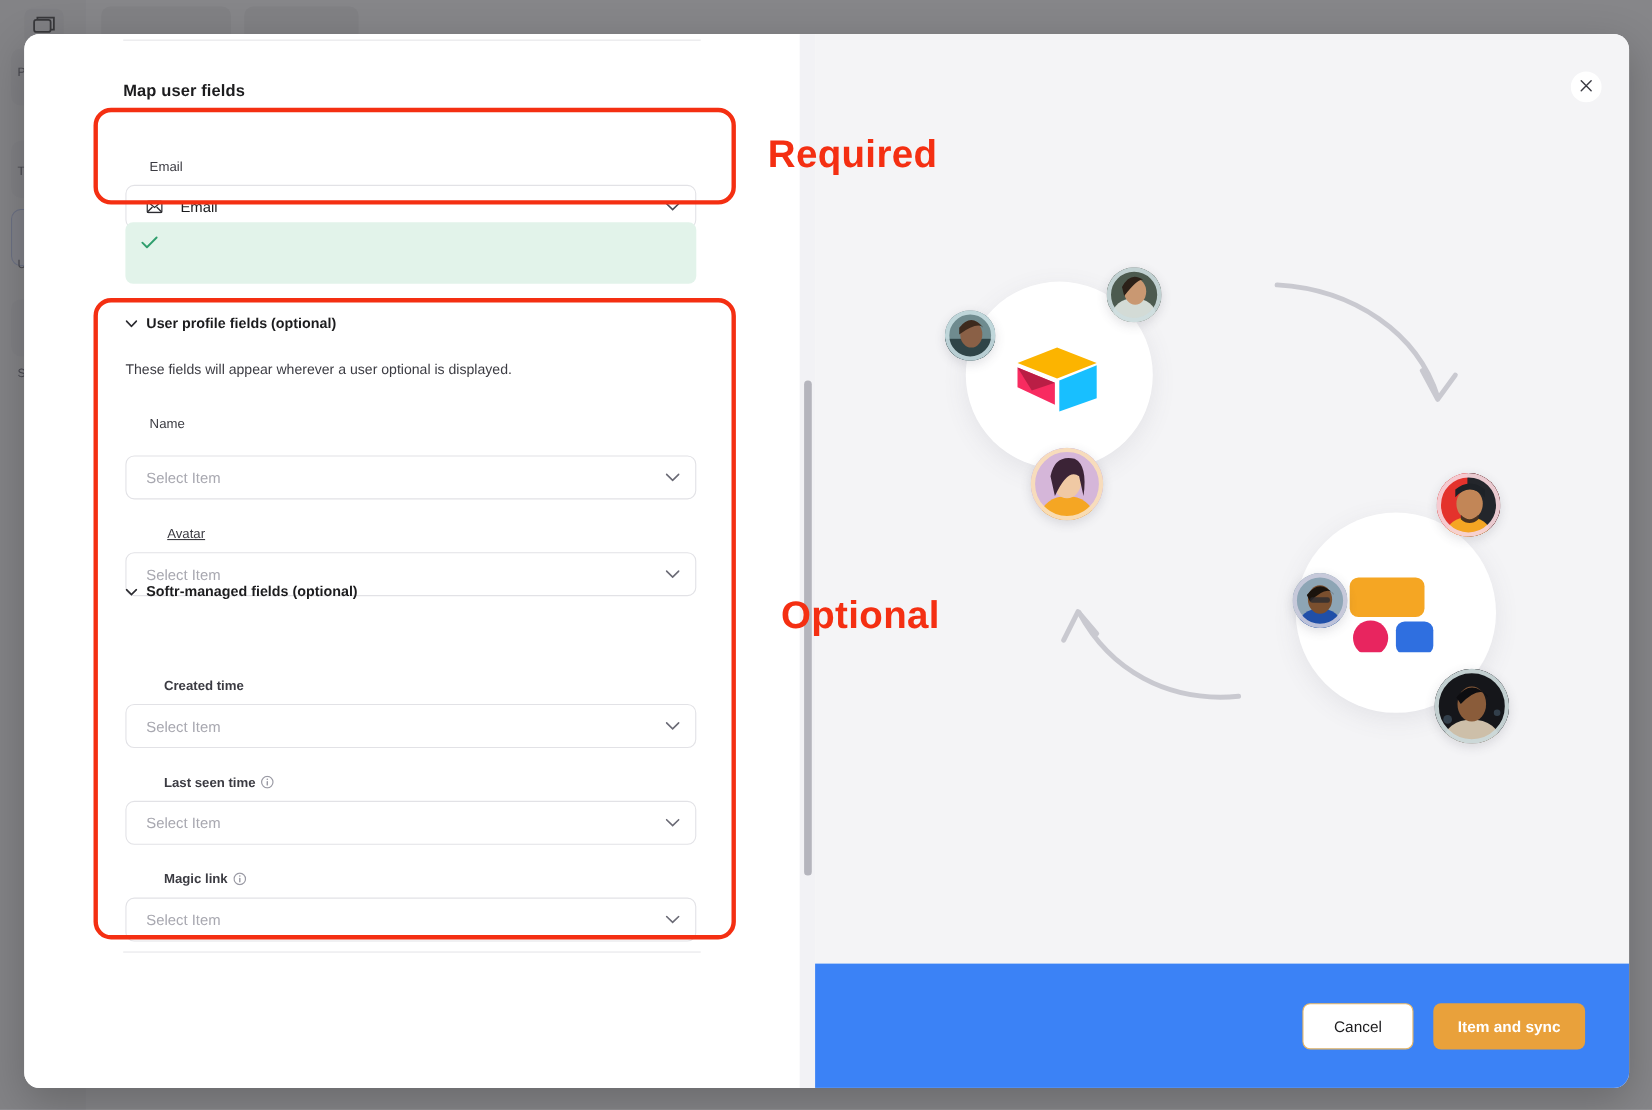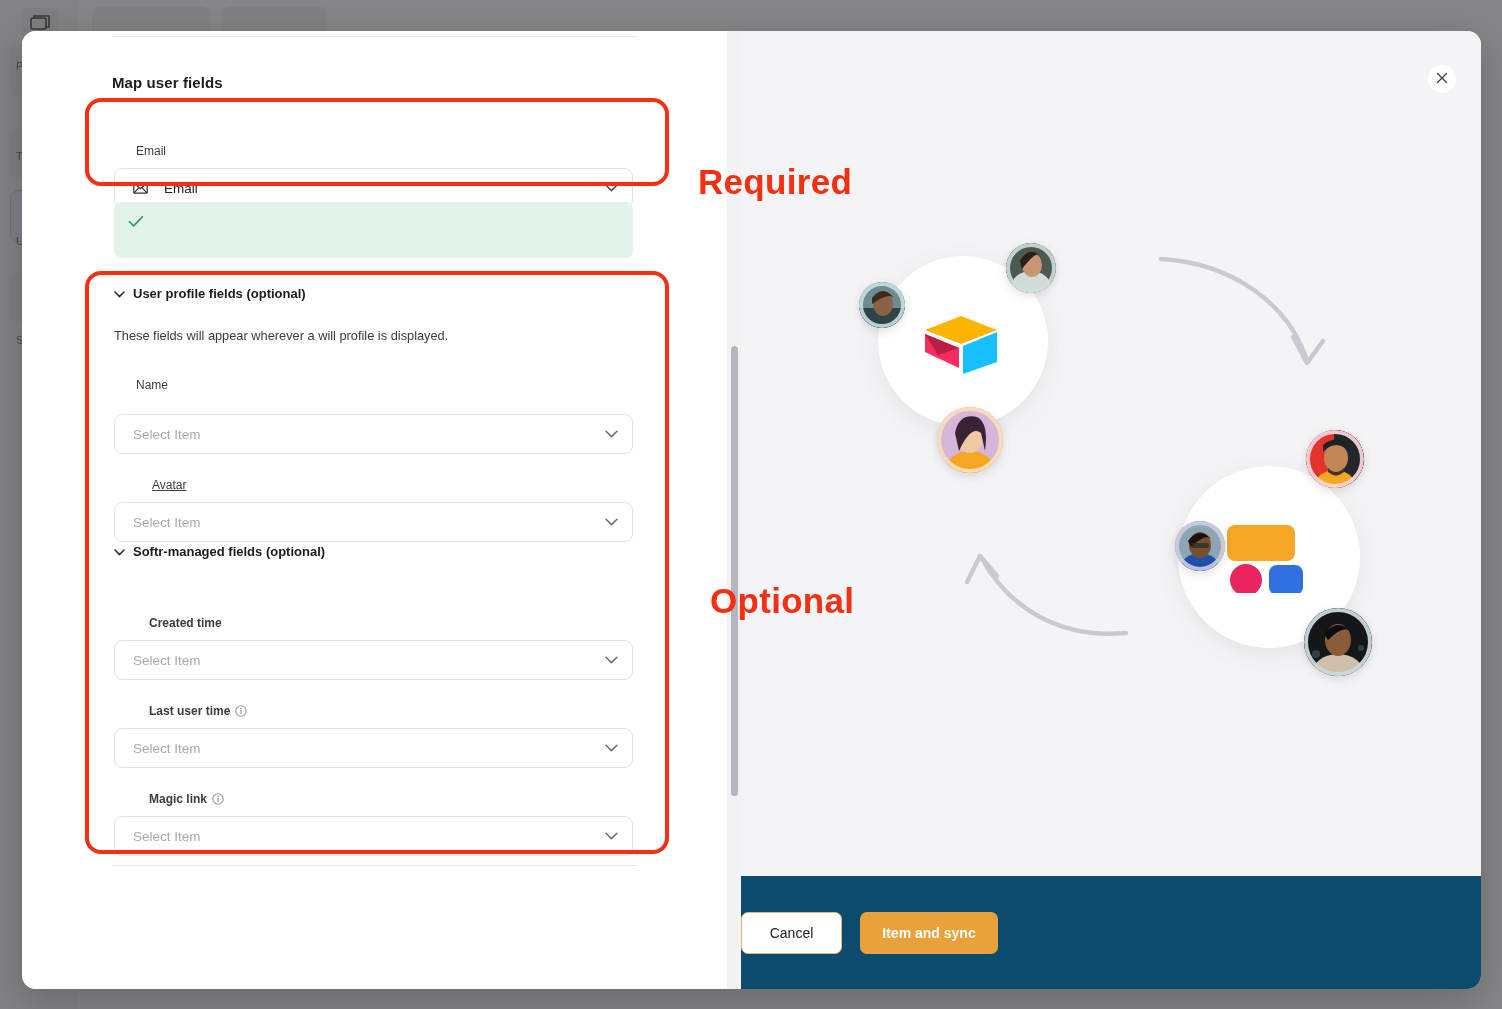--- a/index.html
+++ b/index.html
@@ -146,21 +146,21 @@
     line-height: 1.55; margin-left: 12px;
   }
   #notice .ntxt b { font-weight: bold; }
 
   .group-head {
     position: absolute; left: 92px;
     display: flex; align-items: center; gap: 8px;
     font-size: 13px; font-weight: bold; color: #1c1c1e;
   }
   #group-profile { top: 255px; text-align: center; }
-  #group-softr  { top: 513px; align-items: center; }
+  #group-softr  { top: 499px; align-items: center; }
 
   #profile-desc {
     position: absolute; left: 92px; top: 297px;
     font-size: 12.8px; color: #3b3b42;
   }
 
   .info-ico { display: inline-flex; vertical-align: -2px; margin-left: 5px; }
 
   
   #scrollbar-track {
@@ -211,32 +211,31 @@
     border-radius: 50%;
     border: 4px solid rgba(255,255,255,0.55);
   }
 
   
   .annot {
     position: absolute;
     font-size: 35px; font-weight: bold;
     color: #f42f12; letter-spacing: .3px;
     white-space: nowrap;
-    margin-top: 41px;
   }
   #annot-required { left: 698px; top: 121px; }
   #annot-optional { left: 710px; top: 540px; }
 
   
   #modal-footer {
     position: absolute; left: 719px; top: 845px;
     width: 740px; height: 113px;
-    background: #0c4a6e;
+    background: #3b82f6;
     display: flex; align-items: center;
-    justify-content: flex-start;
+    justify-content: flex-end;
     gap: 18px; padding-right: 40px;
   }
   #cancel-button {
     width: 101px; height: 42px;
     border: 1px solid #e8b765;
     border-radius: 7px;
     background: #ffffff;
     color: #1c1c1e;
     font-size: 14px;
     font-family: "Liberation Sans", sans-serif;
@@ -321,21 +320,21 @@
 
       <div class="group-head" id="group-profile">
         <span>
           <svg width="11" height="7" viewBox="0 0 11 7">
             <path d="M1 1 L5.5 5.6 L10 1" fill="none" stroke="#2b2b30" stroke-width="1.5" stroke-linecap="round"></path>
           </svg>
         </span>
         <span>User profile fields (optional)</span>
       </div>
 
-      <div id="profile-desc">These fields will appear wherever a will profile is displayed.</div>
+      <div id="profile-desc">These fields will appear wherever a user optional is displayed.</div>
 
       <div class="field-label" style="left:114px;top:347px;">Name</div>
       <div class="select-box placeholder" style="top:383px;">
         <span class="sel-text">Select Item</span>
         <span class="chev">
           <svg width="13" height="8" viewBox="0 0 13 8">
             <path d="M1 1.2 L6.5 6.6 L12 1.2" fill="none" stroke="#6a6a75" stroke-width="1.5" stroke-linecap="round"></path>
           </svg>
         </span>
       </div>
@@ -362,21 +361,21 @@
       <div class="field-label bold" style="left:114px;top:585px;">Created time</div>
       <div class="select-box placeholder" style="top:609px;">
         <span class="sel-text">Select Item</span>
         <span class="chev">
           <svg width="13" height="8" viewBox="0 0 13 8">
             <path d="M1 1.2 L6.5 6.6 L12 1.2" fill="none" stroke="#6a6a75" stroke-width="1.5" stroke-linecap="round"></path>
           </svg>
         </span>
       </div>
 
-      <div class="field-label bold" style="left:114px;top:673px;"><span>Last user time</span><span class="info-ico">
+      <div class="field-label bold" style="left:114px;top:673px;"><span>Last seen time</span><span class="info-ico">
           <svg width="12" height="12" viewBox="0 0 12 12">
             <circle cx="6" cy="6" r="5.2" fill="none" stroke="#9a9aa4" stroke-width="1.1"></circle>
             <circle cx="6" cy="3.4" r="0.75" fill="#9a9aa4"></circle>
             <rect x="5.35" y="5" width="1.3" height="4.2" rx="0.6" fill="#9a9aa4"></rect>
           </svg>
           </span></div>
       <div class="select-box placeholder" style="top:697px;">
         <span class="sel-text">Select Item</span>
         <span class="chev">
           <svg width="13" height="8" viewBox="0 0 13 8">

